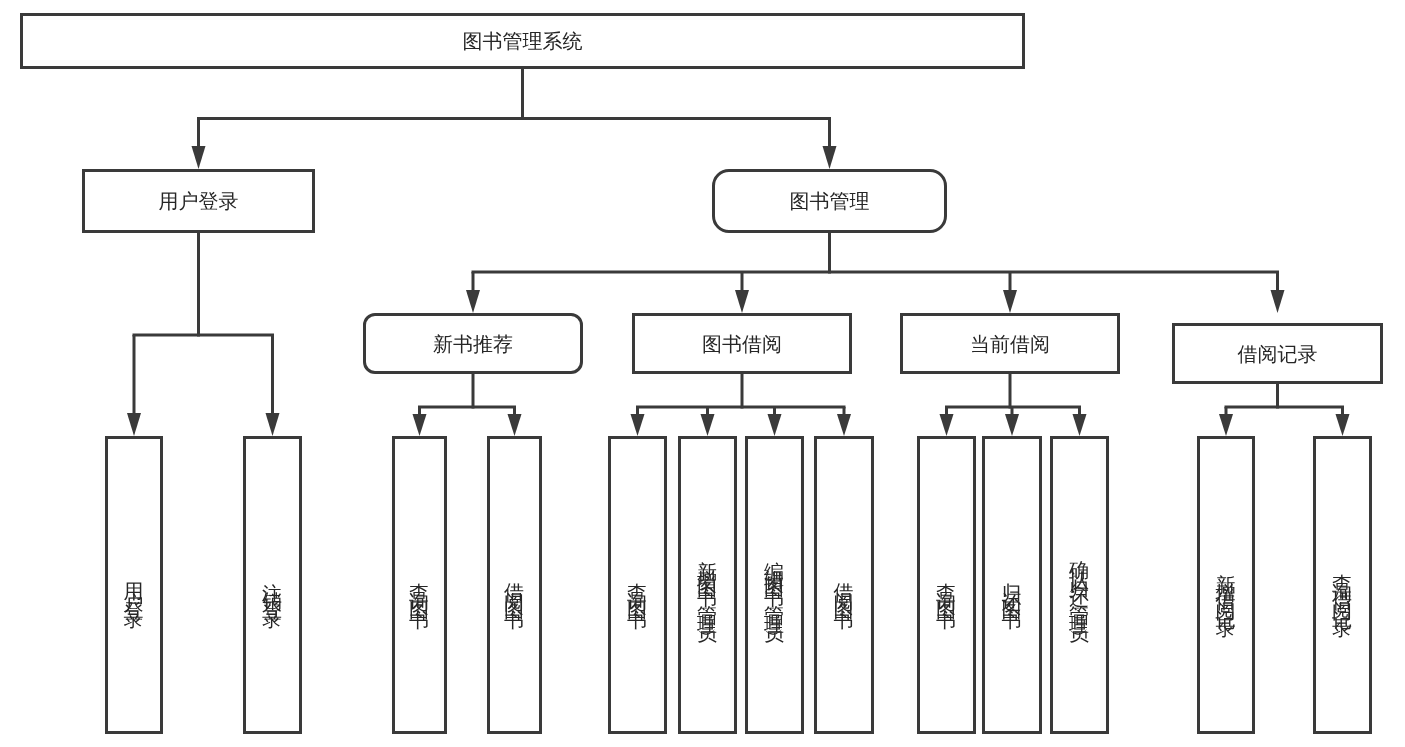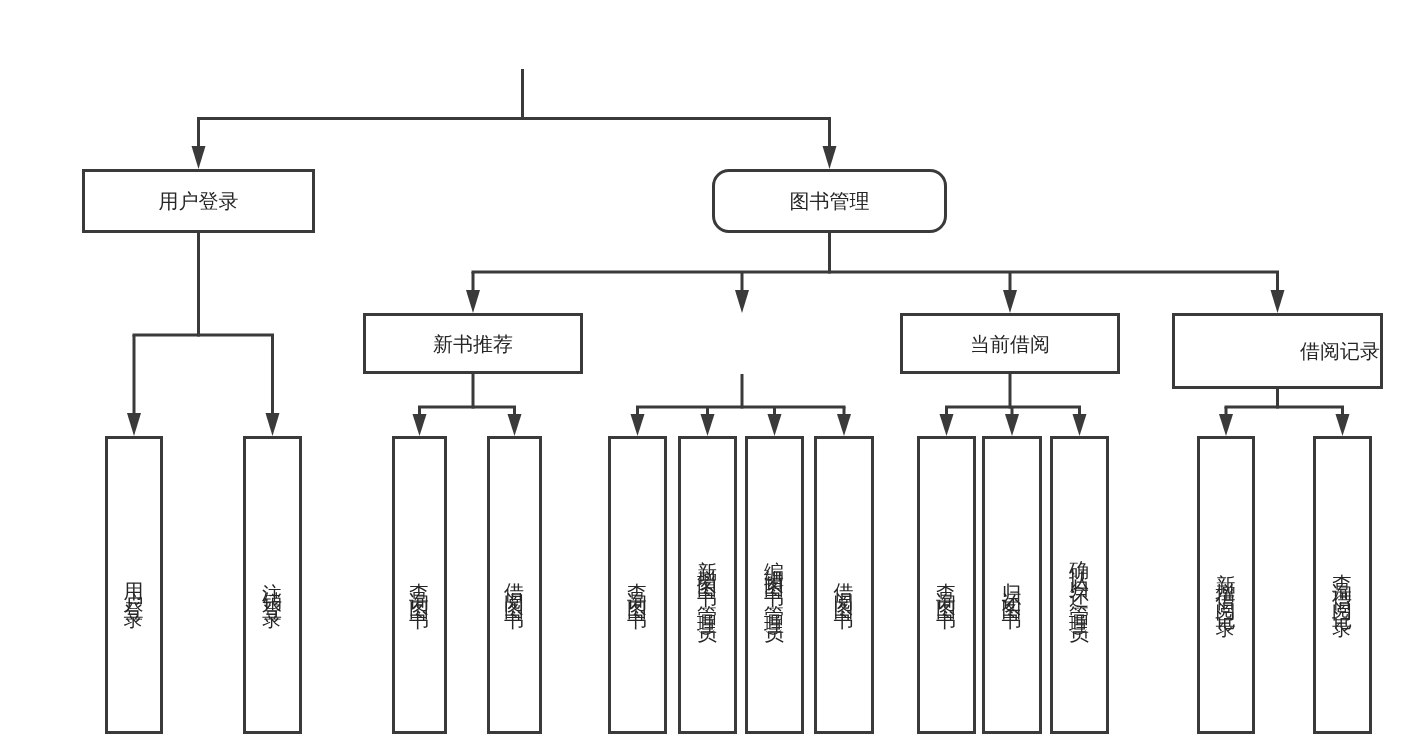--- a/index.html
+++ b/index.html
@@ -98,35 +98,41 @@
     <g>
       <path d="M1277.5 374 V408.5"></path>
       <path d="M1224.5 407 H1344"></path>
       <path d="M1226 407 V416"></path>
       <path d="M1219 414 L1233 414 L1226 436 Z" fill="#3a3a3a" stroke="none"></path>
       <path d="M1342.5 407 V416"></path>
       <path d="M1335.5 414 L1349.5 414 L1342.5 436 Z" fill="#3a3a3a" stroke="none"></path>
     </g>
   </svg>
 
+  <div class="node h" style="left:20px;top:13px;width:1005px;height:56px;">
+    <span class="lbl">图书管理系统</span>
+  </div>
 
   <div class="node h" style="left:82px;top:169px;width:233px;height:64px;">
     <span class="lbl">用户登录</span>
   </div>
   <div class="node h" style="left:712px;top:169px;width:235px;height:64px;border-radius:17px;">
     <span class="lbl">图书管理</span>
   </div>
 
-  <div class="node h" style="left:363px;top:313px;width:220px;height:61px;">
+  <div class="node h" style="left:363px;top:313px;width:220px;height:61px;border-radius:12px;">
     <span class="lbl">新书推荐</span>
+  </div>
+  <div class="node h" style="left:632px;top:313px;width:220px;height:61px;">
+    <span class="lbl">图书借阅</span>
   </div>
   <div class="node h" style="left:900px;top:313px;width:220px;height:61px;">
     <span class="lbl">当前借阅</span>
   </div>
-  <div class="node h" style="left:1172px;top:313px;width:211px;height:76px;justify-content:flex-end;">
+  <div class="node h" style="left:1172px;top:323px;width:211px;height:61px;">
     <span class="lbl">借阅记录</span>
   </div>
 
   <div class="node v" style="left:105px;top:436px;width:58px;height:298px;">
     <span class="lbl">用户登录</span>
   </div>
   <div class="node v" style="left:243px;top:436px;width:59px;height:298px;">
     <span class="lbl">注销登录</span>
   </div>
 

